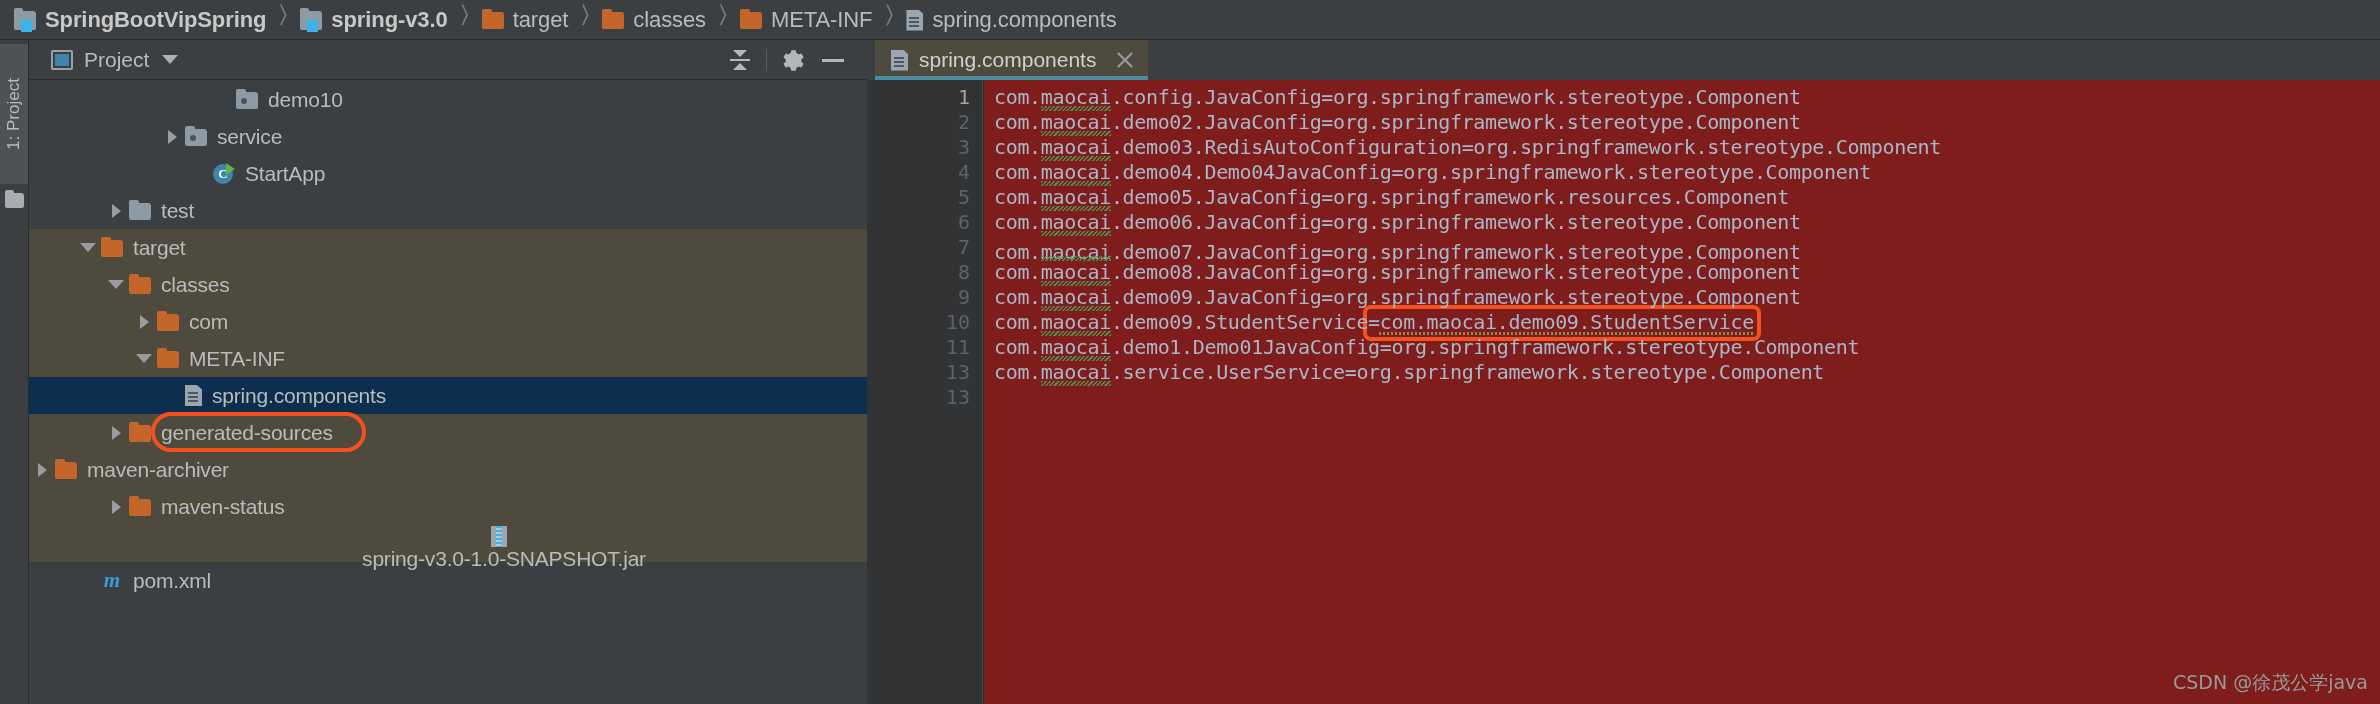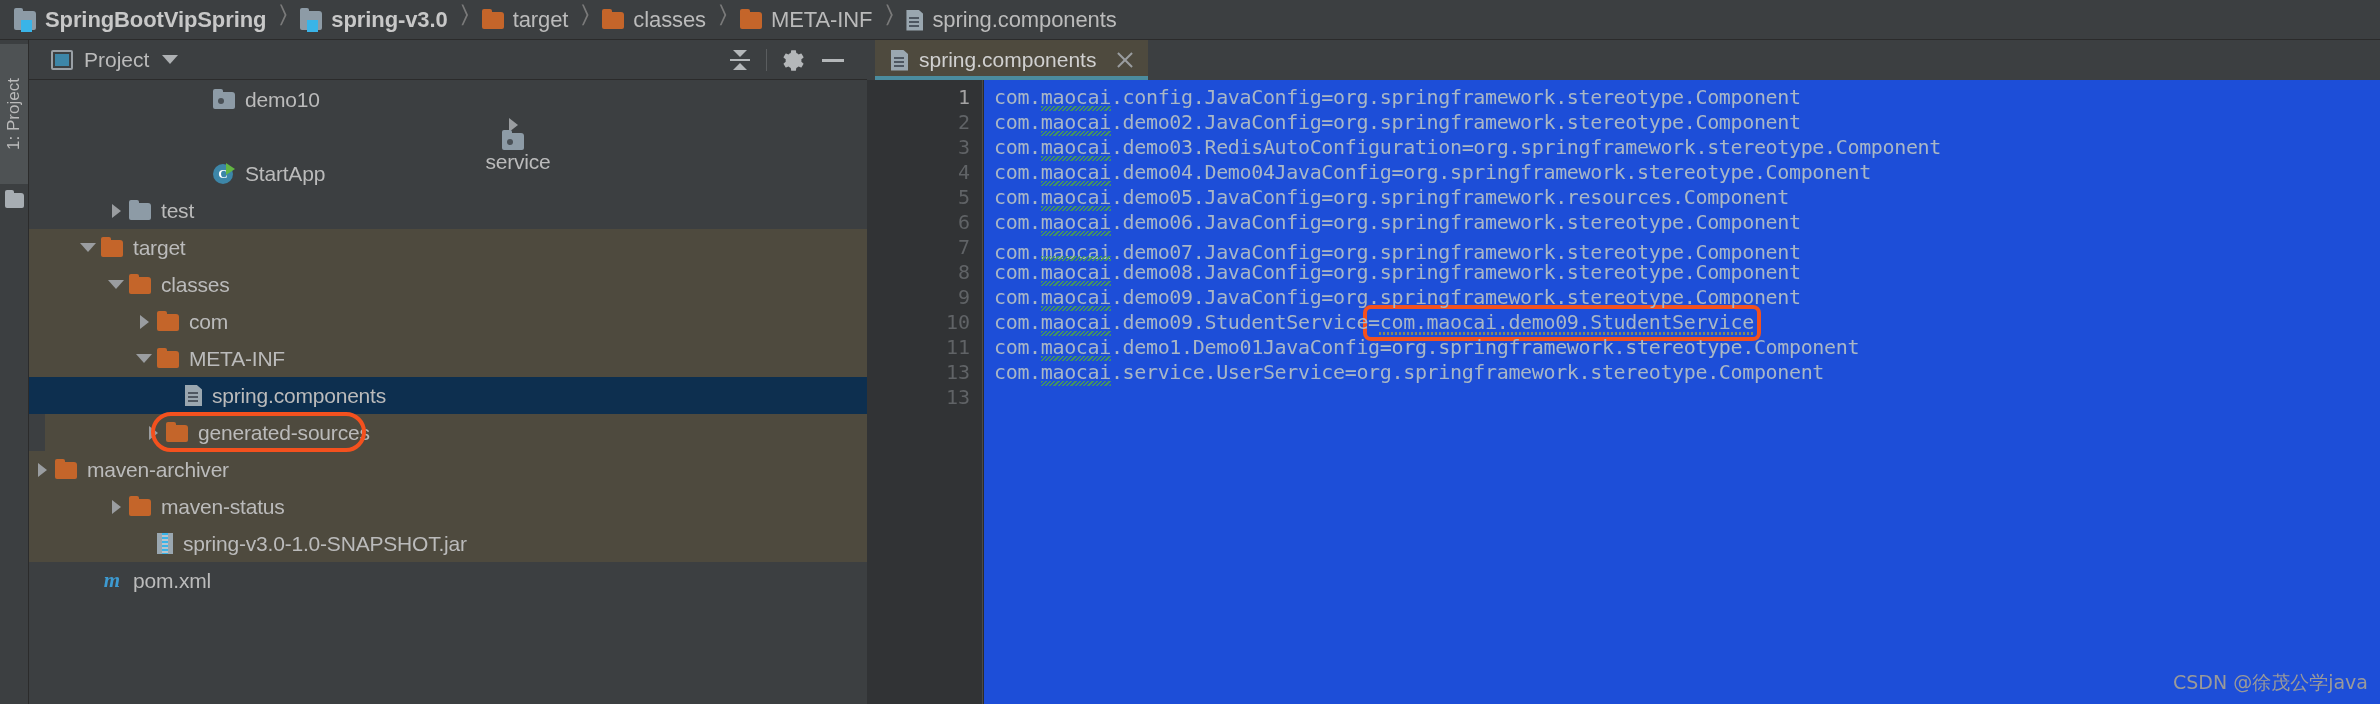--- a/index.html
+++ b/index.html
@@ -322,21 +322,21 @@
     width: 90px; text-align: right;
     font-family: "DejaVu Sans Mono", monospace;
     font-size: 20px; color: #606366;
     height: 25px; line-height: 25px;
   }
   .gutter-num.current { color: #a4a3a3; }
 
   #code-surface {
     position: absolute; left: 117px; top: 40px;
     width: 1396px; height: 624px;
-    background: #1d4ed8;
+    background: #7f1d1d;
     overflow: hidden;
   }
   .code-line {
     position: absolute; left: 10px;
     height: 25px; line-height: 25px;
     font-family: "DejaVu Sans Mono", monospace;
     font-size: 20px; color: #a9b7c6;
     white-space: pre;
     letter-spacing: -0.35px;
   }
@@ -455,32 +455,32 @@
           <path fill="#b4b7b9" d="M20.2 13.4c.05-.46.08-.92.08-1.4s-.03-.94-.08-1.4l2.1-1.6a.5.5 0 0 0 .12-.64l-2-3.46a.5.5 0 0 0-.6-.22l-2.48 1a7.3 7.3 0 0 0-2.42-1.4l-.38-2.64a.5.5 0 0 0-.5-.44h-4a.5.5 0 0 0-.5.44l-.38 2.64c-.88.36-1.7.84-2.42 1.4l-2.48-1a.5.5 0 0 0-.6.22l-2 3.46a.5.5 0 0 0 .12.64l2.1 1.6c-.05.46-.08.92-.08 1.4s.03.94.08 1.4l-2.1 1.6a.5.5 0 0 0-.12.64l2 3.46c.12.22.38.3.6.22l2.48-1c.72.56 1.54 1.04 2.42 1.4l.38 2.64c.04.25.25.44.5.44h4c.25 0 .46-.19.5-.44l.38-2.64c.88-.36 1.7-.84 2.42-1.4l2.48 1c.22.08.48 0 .6-.22l2-3.46a.5.5 0 0 0-.12-.64l-2.1-1.6z"></path>
         </svg>
       </div>
       <div class="tb-btn">
         <span class="ico-minimize"></span>
       </div>
     </div>
   </div>
 
   <div id="project-tree">
-      <div class="tree-row" style="padding-left: 158px;">
+      <div class="tree-row" style="padding-left: 158px; margin-left: 23px;">
         <span class="tw-slot">
           <span class="tw none"></span>
         </span>
         <span class="ico-folder-pkg">
           <span class="f-tab"></span>
           <span class="f-back"></span>
           <span class="dot"></span>
         </span>
         <span class="tree-label">demo10</span>
       </div>
-      <div class="tree-row" style="padding-left: 130px; flex-direction: column;">
+      <div class="tree-row" style="padding-left: 130px;">
         <span class="tw-slot">
           <span class="tw"></span>
         </span>
         <span class="ico-folder-pkg">
           <span class="f-tab"></span>
           <span class="f-back"></span>
           <span class="dot"></span>
         </span>
         <span class="tree-label">service</span>
       </div>
@@ -549,21 +549,21 @@
           <span class="tw none"></span>
         </span>
         <span class="ico-file">
           <span class="pg"></span>
           <span class="ln" style="top:7px"></span>
           <span class="ln" style="top:11px"></span>
           <span class="ln" style="top:15px"></span>
         </span>
         <span class="tree-label">spring.components</span>
       </div>
-      <div class="tree-row excluded" style="padding-left: 95px; margin-left: 16px;">
+      <div class="tree-row excluded" style="padding-left: 74px;">
         <span class="tw-slot">
           <span class="tw"></span>
         </span>
         <span class="ico-folder-orange">
           <span class="f-tab"></span>
           <span class="f-back"></span>
         </span>
         <span class="tree-label">generated-sources</span>
       </div>
       <div class="tree-row excluded" style="">
@@ -579,21 +579,21 @@
       <div class="tree-row excluded" style="padding-left: 74px;">
         <span class="tw-slot">
           <span class="tw"></span>
         </span>
         <span class="ico-folder-orange">
           <span class="f-tab"></span>
           <span class="f-back"></span>
         </span>
         <span class="tree-label">maven-status</span>
       </div>
-      <div class="tree-row excluded" style="padding-left: 102px;">
+      <div class="tree-row excluded" style="padding-left: 102px; flex-direction: column;">
         <span class="tw-slot">
           <span class="tw none"></span>
         </span>
         <span class="ico-jar">
           <span class="body"></span>
           <span class="zip"></span>
         </span>
         <span class="tree-label">spring-v3.0-1.0-SNAPSHOT.jar</span>
       </div>
       <div class="tree-row" style="padding-left: 46px;">

